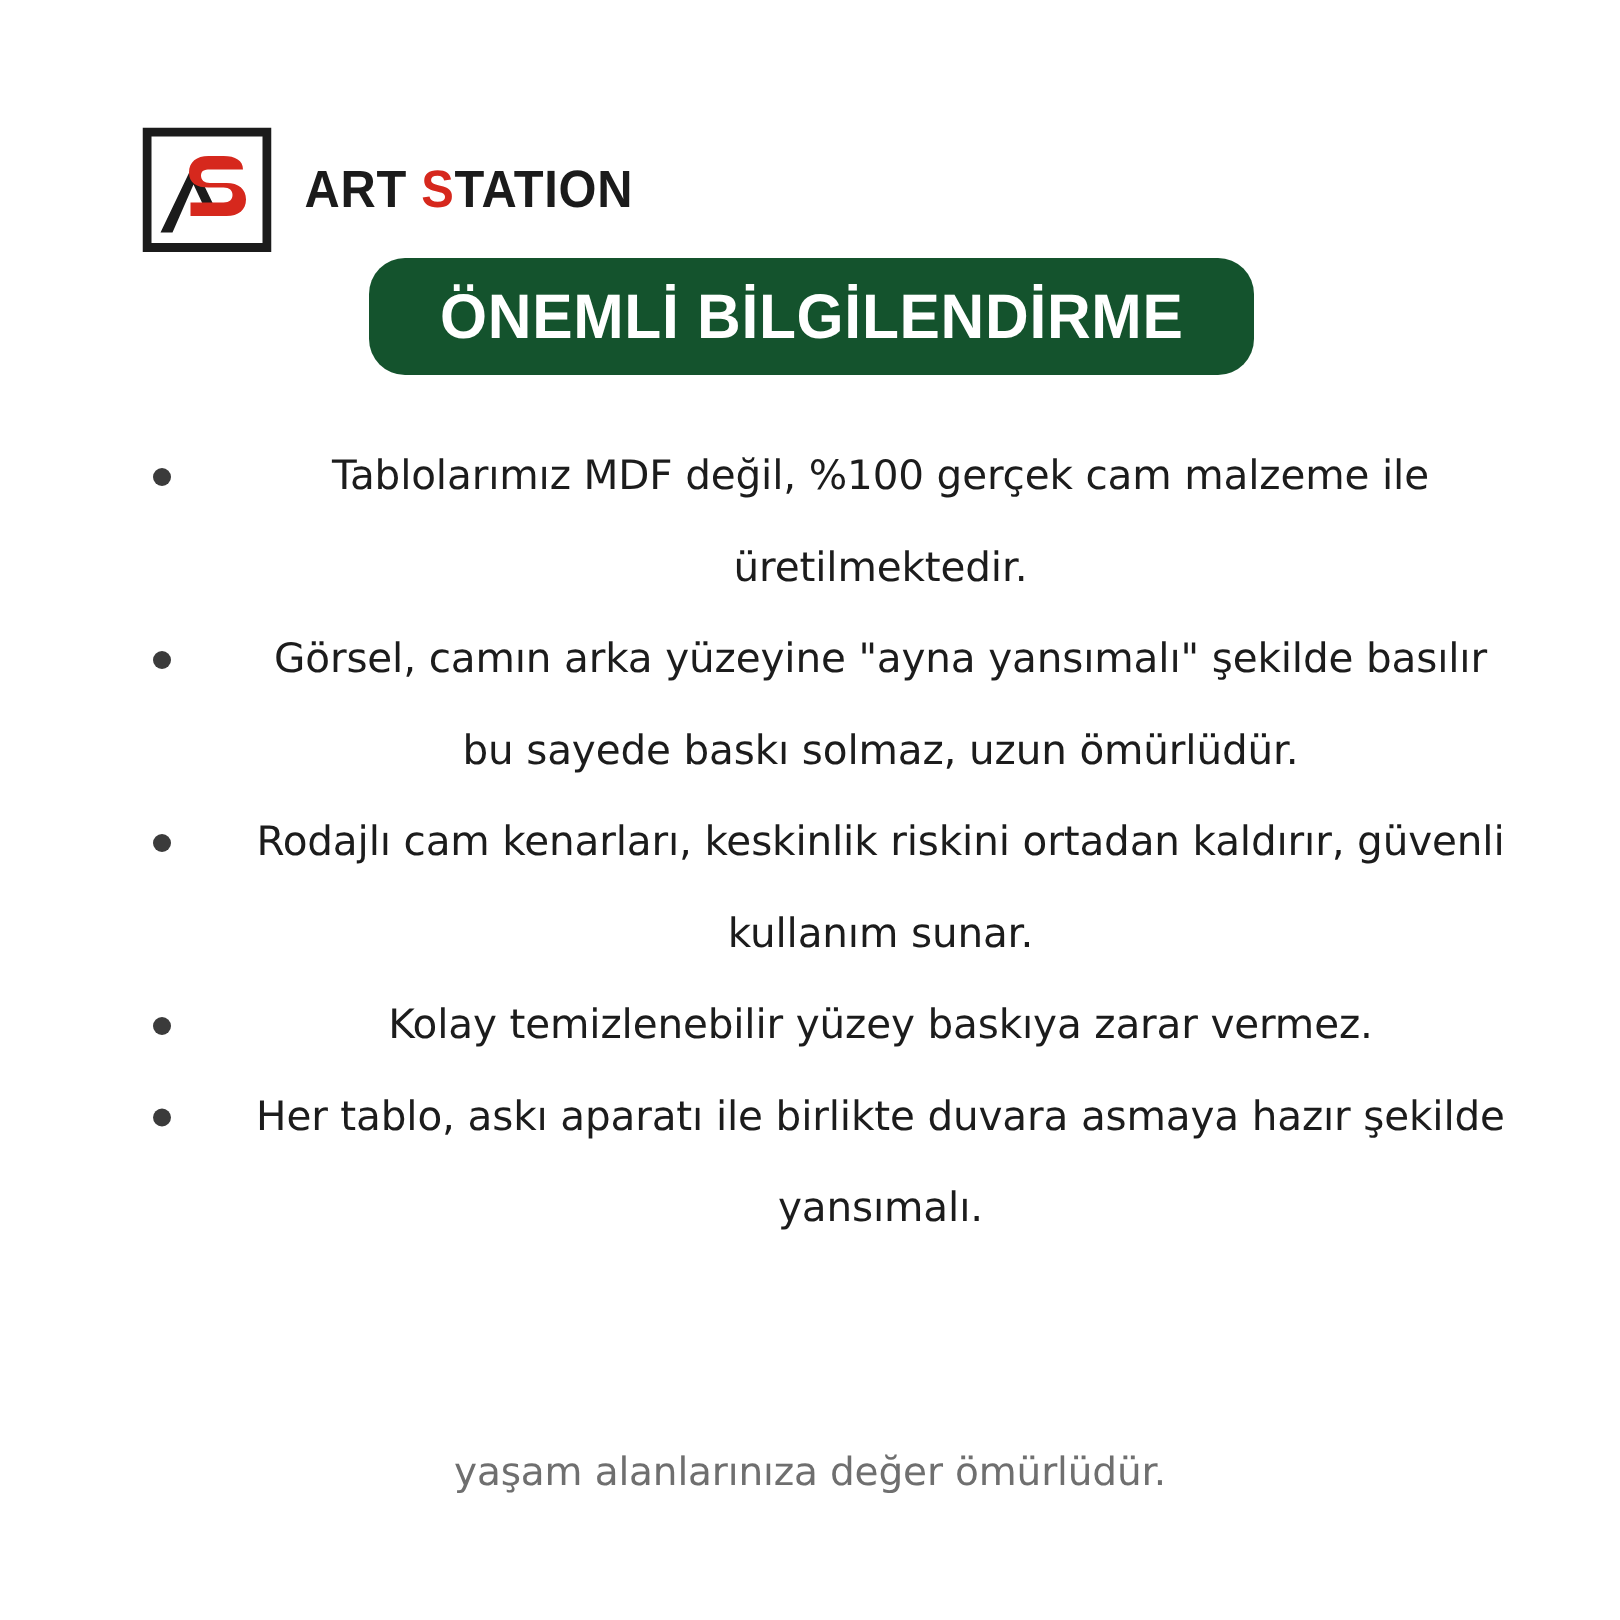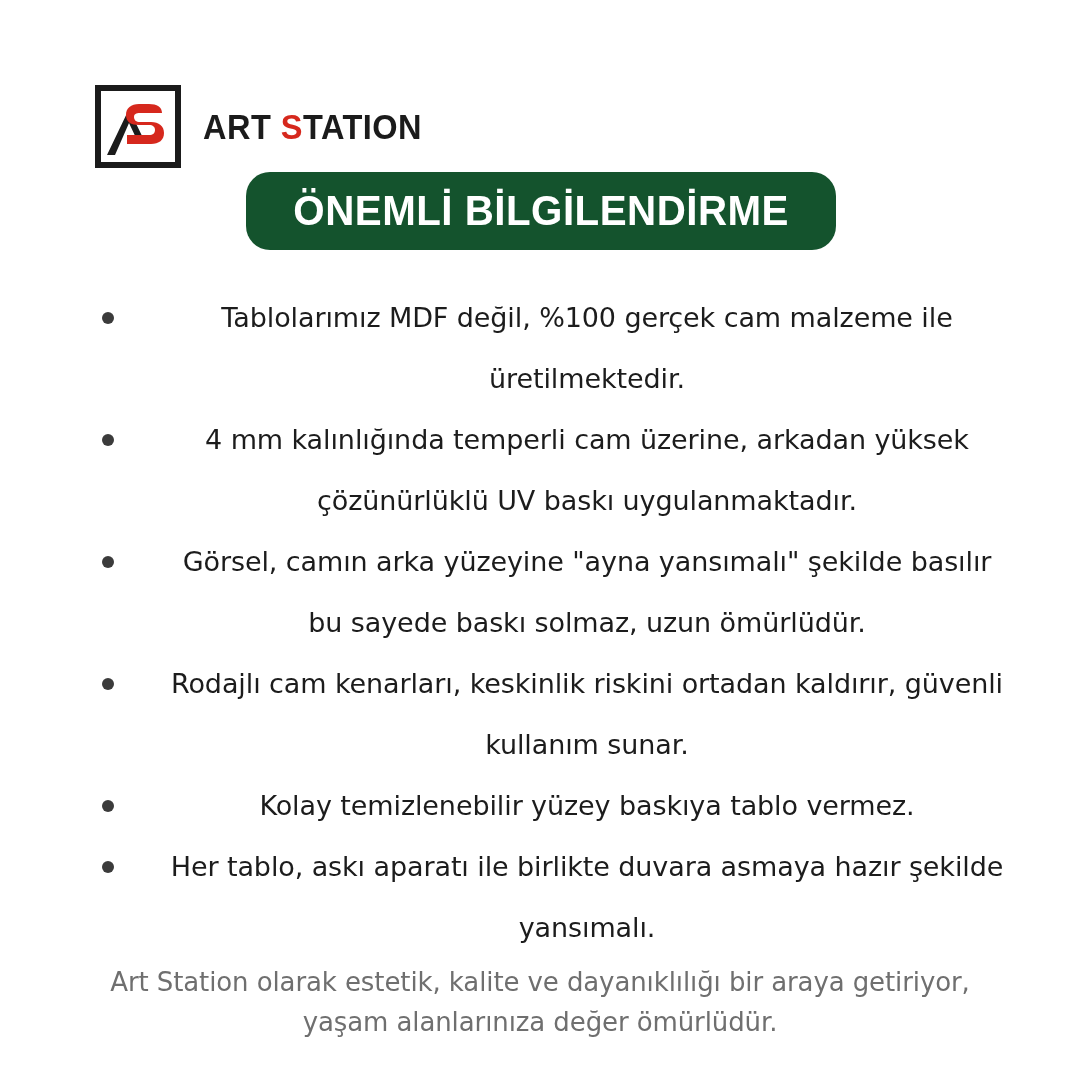--- a/index.html
+++ b/index.html
@@ -154,38 +154,33 @@
 
   <div class="banner">
     <span class="banner-text">ÖNEMLİ BİLGİLENDİRME</span>
   </div>
 
   <ul class="bullet-list">
     <li class="bullet-item">
       <span class="bullet-text">Tablolarımız MDF değil, %100 gerçek cam malzeme ile üretilmektedir.</span>
     </li>
     <li class="bullet-item">
-      <span class="bullet-text">4 mm kalınlığında temperli cam üzerine, arkadan yüksek
-çözünürlüklü UV baskı uygulanmaktadır.</span>
-    </li>
-    <li class="bullet-item">
       <span class="bullet-text">Görsel, camın arka yüzeyine "ayna yansımalı" şekilde basılır
 bu sayede baskı solmaz, uzun ömürlüdür.</span>
     </li>
     <li class="bullet-item">
       <span class="bullet-text">Rodajlı cam kenarları, keskinlik riskini ortadan kaldırır, güvenli
 kullanım sunar.</span>
     </li>
     <li class="bullet-item">
-      <span class="bullet-text">Kolay temizlenebilir yüzey baskıya tablo vermez.</span>
+      <span class="bullet-text">Kolay temizlenebilir yüzey baskıya zarar vermez.</span>
     </li>
     <li class="bullet-item">
       <span class="bullet-text">Her tablo, askı aparatı ile birlikte duvara asmaya hazır şekilde
 yansımalı.</span>
     </li>
   </ul>
 
   <div class="footer">
-    <span class="footer-line">Art Station olarak estetik, kalite ve dayanıklılığı bir araya getiriyor,</span>
     <span class="footer-line">yaşam alanlarınıza değer ömürlüdür.</span>
   </div>
 
 </div>
 
 </body></html>

